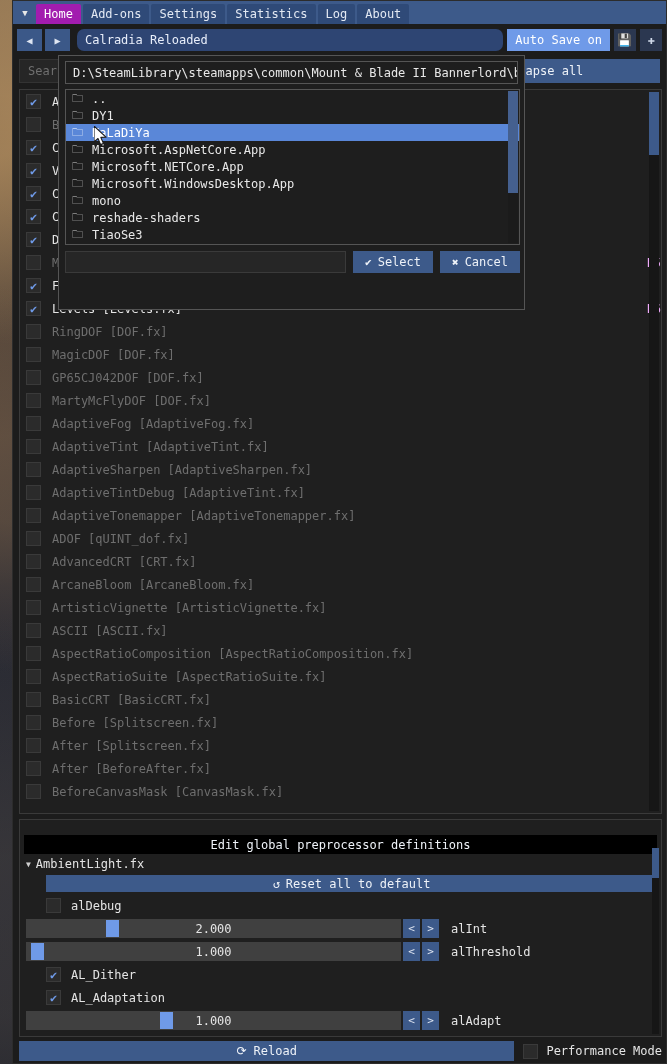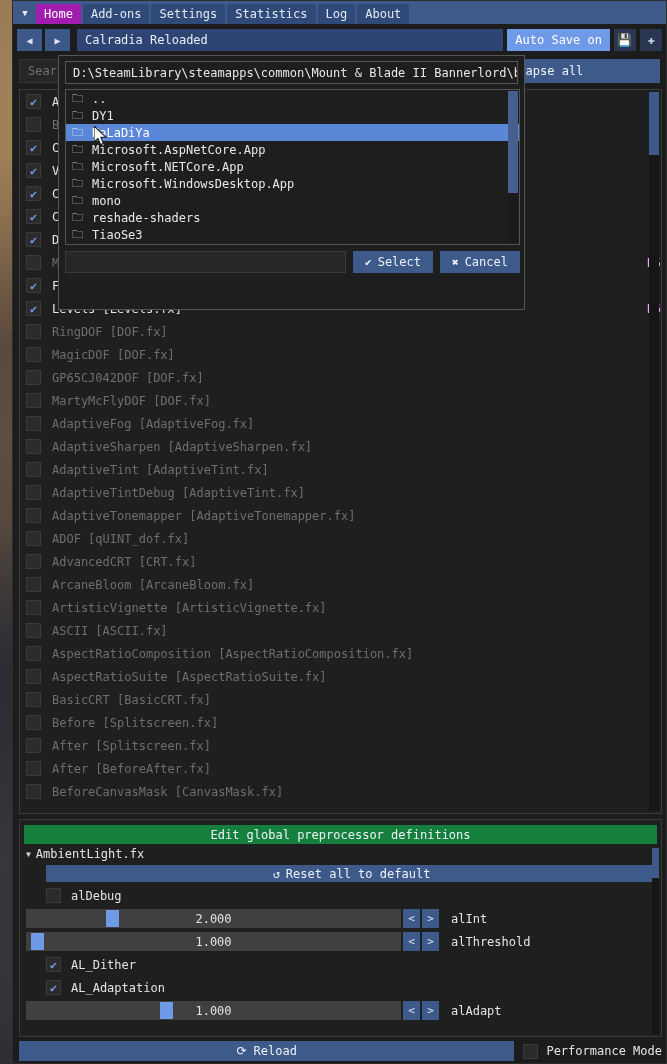--- a/index.html
+++ b/index.html
@@ -57,21 +57,21 @@
     display:flex;align-items:center;padding:0 4px;box-sizing:border-box;
   }
   .navbtn{
     width:25px;height:22px;margin-right:3px;background:#3b5party;
     background:#3b5888;display:flex;align-items:center;justify-content:center;
     color:#dfe6f2;font-size:10px;
   }
   #presetbox{
     flex:1;height:22px;background:#2e4573;color:#e8eefa;
     display:flex;align-items:center;padding-left:8px;box-sizing:border-box;
-    font-size:12px;margin:0 4px;
+    font-size:12px;margin:0 4px;border-radius:7px;
   }
   #autosave{
     height:22px;background:#6f9ae8;color:#ffffff;font-size:12px;
     display:flex;align-items:center;padding:0 8px;white-space:nowrap;
   }
   .iconbtn{
     width:22px;height:22px;margin-left:4px;background:#2b3750;
     display:flex;align-items:center;justify-content:center;
     color:#cfd8e8;font-size:12px;
   }
@@ -111,21 +111,21 @@
   #techscroll{
     position:absolute;right:2px;top:2px;width:10px;height:719px;background:#161616;
   }
   #techthumb{position:absolute;left:0;top:0;width:10px;height:63px;background:#3d5a8a;}
   
   #ppwrap{
     position:absolute;left:6px;top:818px;width:643px;height:218px;
     background:#1f1f1f;border:1px solid #3a3a3a;box-sizing:border-box;
   }
   #editglobal{
-    margin:5px 4px 0 4px;height:19px;background:#15803d;color:#eef2f8;
+    margin:15px 4px 0 4px;height:19px;background:#000000;color:#eef2f8;
     display:flex;align-items:center;justify-content:center;font-size:12px;
   }
   #fxheader{display:flex;align-items:center;height:20px;padding-left:6px;font-size:12px;color:#e4e4e4;}
   #fxheader .arrow{font-size:8px;margin-right:5px;color:#cfcfcf;}
   #resetall{
     margin:1px 4px 2px 26px;height:17px;background:#3d5a8a;color:#eef2f8;
     display:flex;align-items:center;justify-content:center;font-size:12px;
   }
   .pprow{height:23px;display:flex;align-items:center;padding-left:26px;}
   .pprow .cb{margin-right:10px;}
@@ -284,25 +284,25 @@
         <div class="trow">
           <div class="cb"></div>
           <div class="tlabel">MartyMcFlyDOF [DOF.fx]</div>
         </div>
         <div class="trow">
           <div class="cb"></div>
           <div class="tlabel">AdaptiveFog [AdaptiveFog.fx]</div>
         </div>
         <div class="trow">
           <div class="cb"></div>
+          <div class="tlabel">AdaptiveTint [AdaptiveTint.fx]</div>
+        </div>
+        <div class="trow">
+          <div class="cb"></div>
           <div class="tlabel">AdaptiveSharpen [AdaptiveSharpen.fx]</div>
-        </div>
-        <div class="trow">
-          <div class="cb"></div>
-          <div class="tlabel">AdaptiveTint [AdaptiveTint.fx]</div>
         </div>
         <div class="trow">
           <div class="cb"></div>
           <div class="tlabel">AdaptiveTintDebug [AdaptiveTint.fx]</div>
         </div>
         <div class="trow">
           <div class="cb"></div>
           <div class="tlabel">AdaptiveTonemapper [AdaptiveTonemapper.fx]</div>
         </div>
         <div class="trow">

